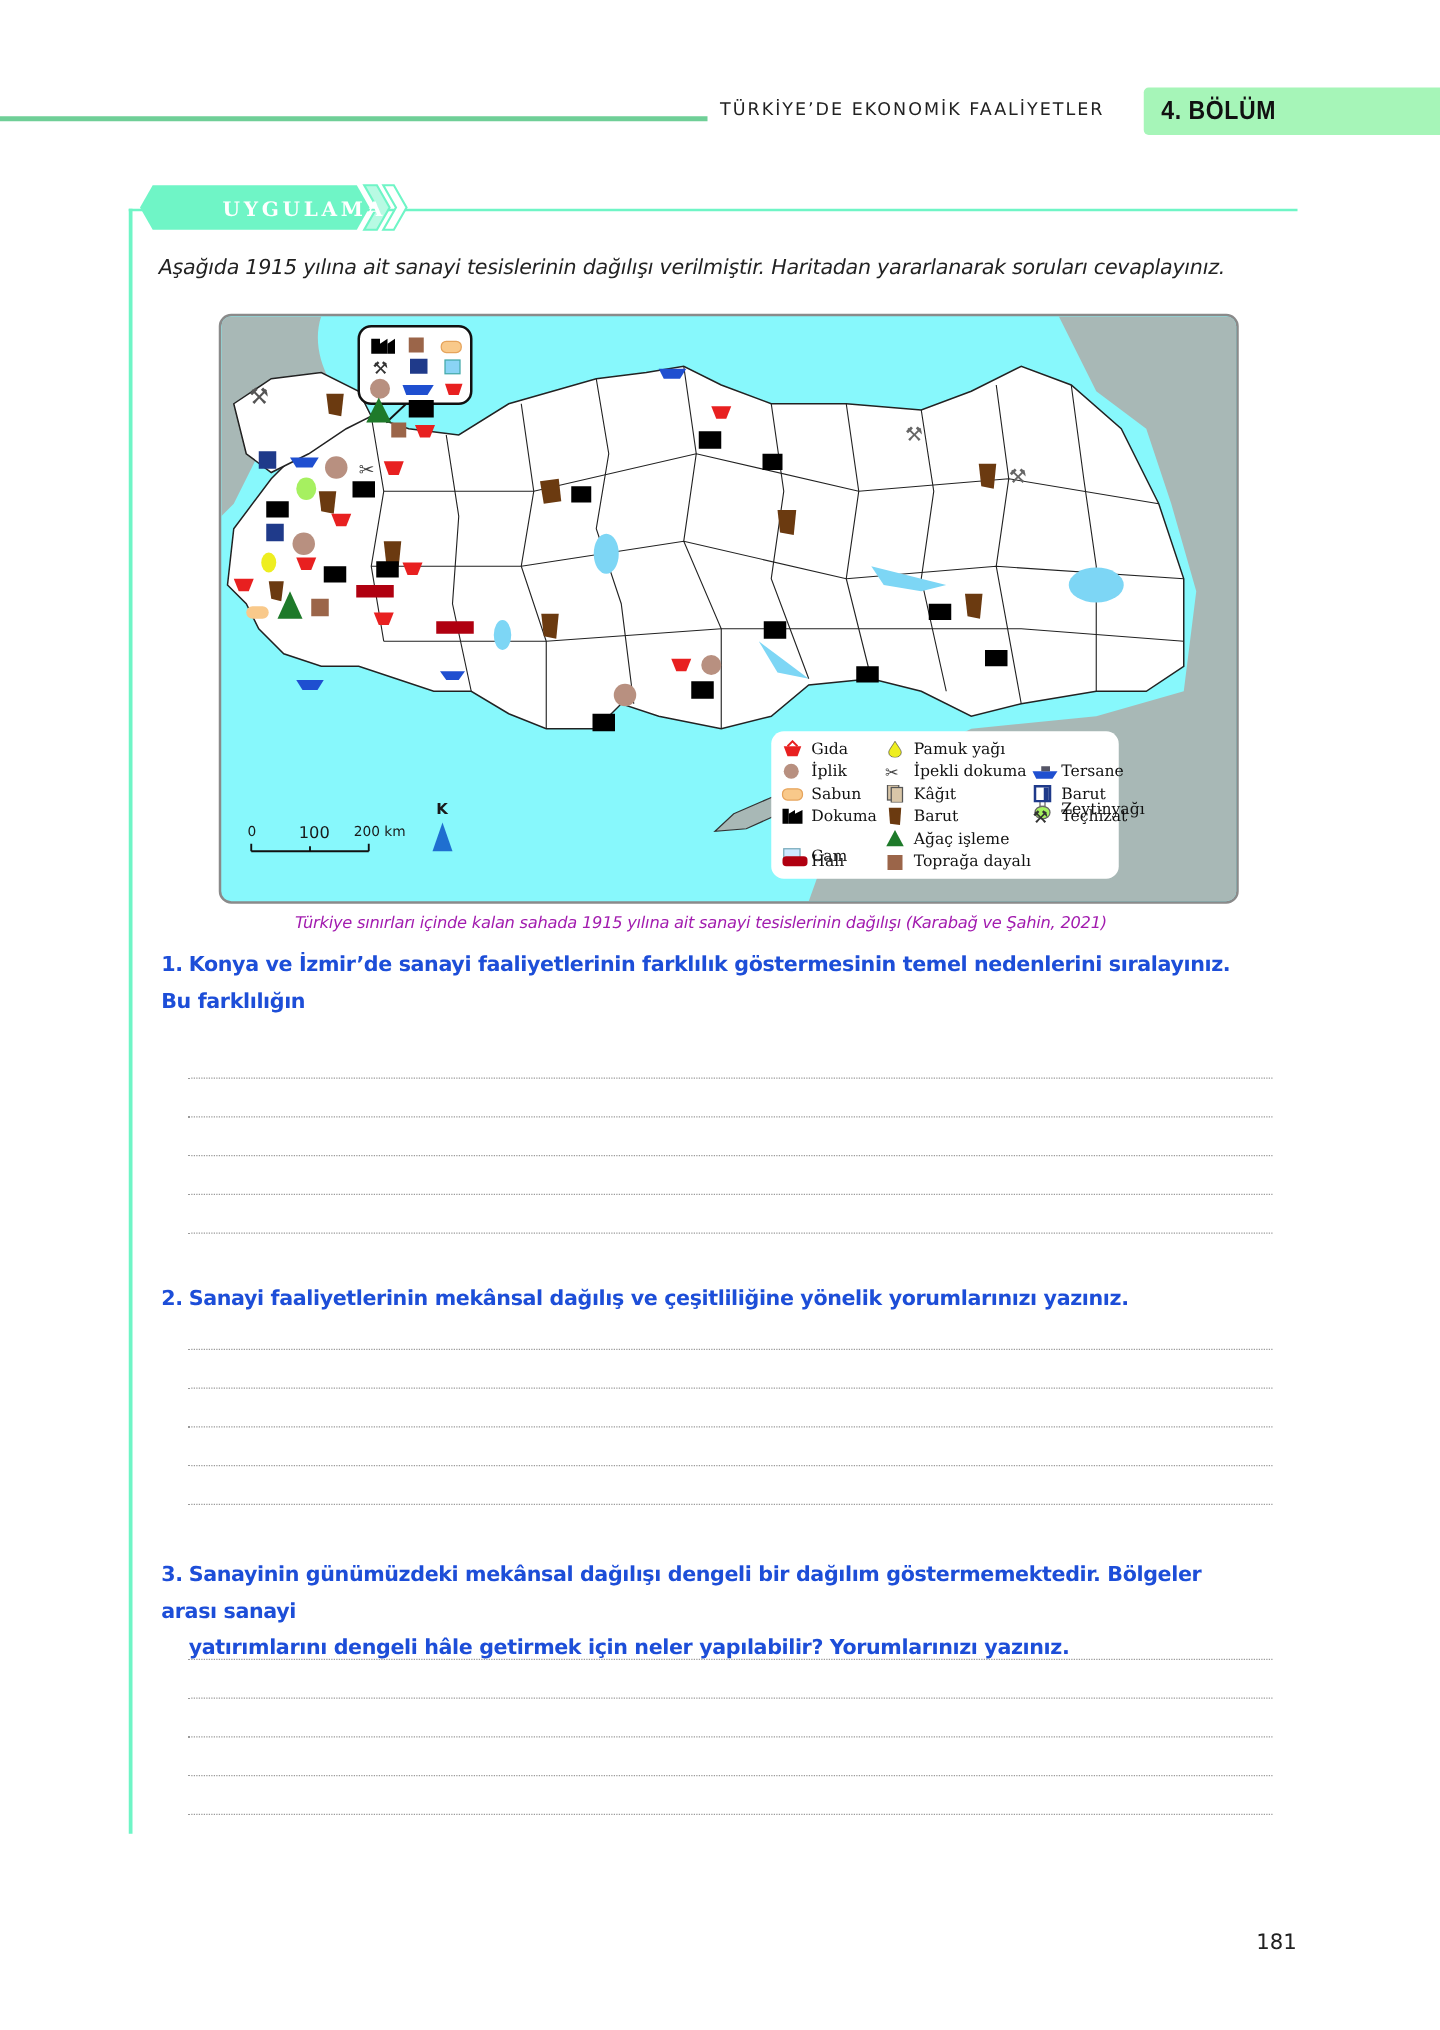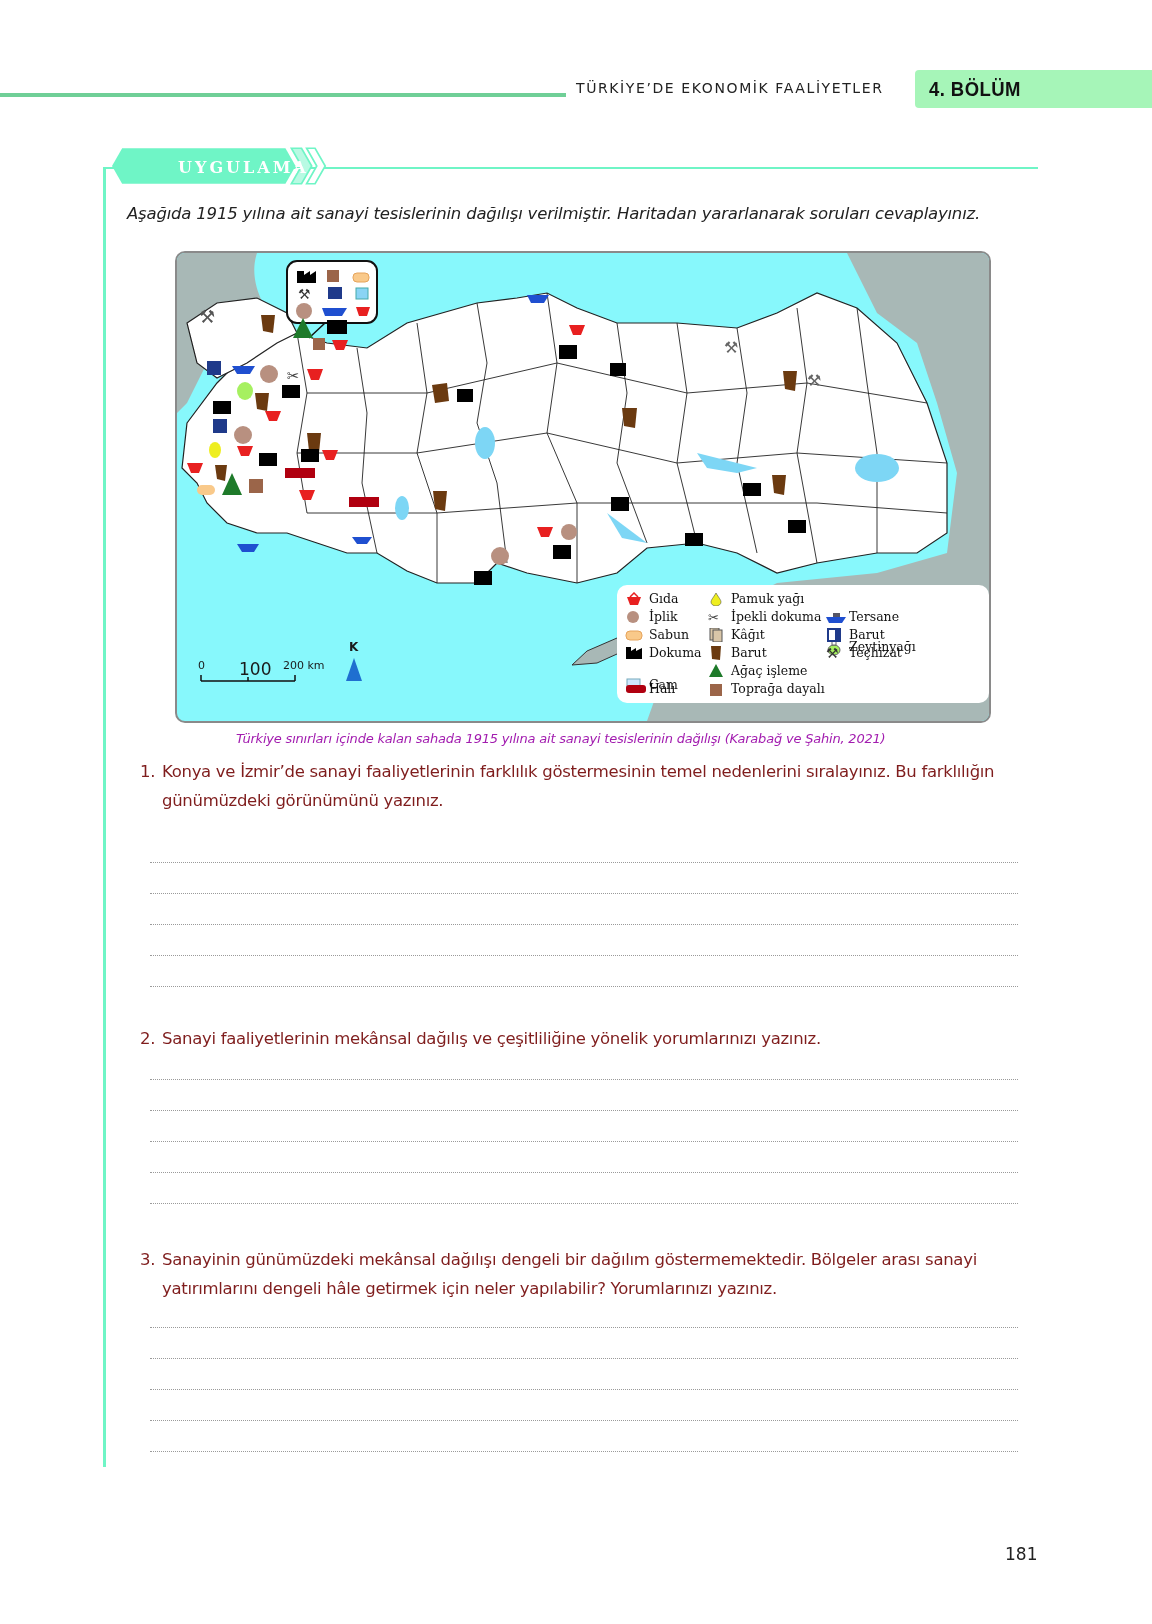--- a/index.html
+++ b/index.html
@@ -22,30 +22,30 @@
   .tag-label { position:absolute; left:178px; top:158px; font-family:"DejaVu Serif", serif; font-weight:bold;
                font-size:16px; letter-spacing:3px; color:#ffffff; }
 
   .intro { position:absolute; left:127px; top:204px; font-size:16.5px; font-style:italic; color:#222;
            font-family:"DejaVu Sans", sans-serif; letter-spacing:-0.2px; }
 
   
   .map-wrap { position:absolute; left:175px; top:251px; width:812px; height:468px;
               border:2px solid #8a8a8a; border-radius:10px; overflow:hidden; background:#87f8fc; }
   .map-svg { position:absolute; left:0; top:0; }
-  .legend { position:absolute; left:640px; top:587px; width:339px; height:118px; background:#fff;
-            border-radius:10px; font-family:"DejaVu Serif", serif; font-size:12.5px; color:#111;padding-left:33px; }
+  .legend { position:absolute; left:640px; top:587px; width:278px; height:118px; background:#fff;
+            border-radius:10px; font-family:"DejaVu Serif", serif; font-size:12.5px; color:#111; }
   .lg-item { position:absolute; display:flex; align-items:center; gap:6px; white-space:nowrap; }
   .lg-ico { width:18px; height:14px; display:inline-block; position:relative; }
 
   .caption { position:absolute; left:236px; top:731px; font-size:13px; font-style:italic; color:#a21caf;
              letter-spacing:-0.2px; }
 
   
-  .q { position:absolute; left:140px; font-size:16.5px; font-weight:normal; color:#7f1d1d;
+  .q { position:absolute; left:129px; font-size:16.5px; font-weight:bold; color:#1d4ed8;
        line-height:29px; width:880px; letter-spacing:-0.3px; }
   .q .num { display:inline-block; width:22px; }
   .q .cont { padding-left:22px; display:block; }
   .ans-line { position:absolute; left:150px; width:868px; height:0; border-top:1.5px dotted #9a9a9a; }
 
   .page-no { position:absolute; left:1005px; top:1544px; font-size:17px; color:#222; }
 </style>
 </head>
 <body>
 
@@ -399,30 +399,29 @@
         <div class="lg-item" style="left: 208px; top: 60px;">
           <span class="lg-ico"><svg width="18" height="14">
               <text x="1" y="12" font-size="14" fill="#333">⚒</text>
             </svg></span>
           <span>Teçhizat</span>
         </div>
       </div>
   </div>
 
   <div style="position:absolute;left:21px;top:406px;font-size:11px;">0</div>
-  <div style="position:absolute;left:62px;top:406px;font-size:17px;">100</div>
+  <div style="position:absolute;left:62px;top:406px;font-size:13px;">100</div>
   <div style="position:absolute;left:106px;top:406px;font-size:11px;text-align:right;">200 km</div>
   <div style="position:absolute;left:172px;top:387px;font-size:12px;font-weight:bold;">K</div>
 </div>
 
 <div class="caption">Türkiye sınırları içinde kalan sahada 1915 yılına ait sanayi tesislerinin dağılışı (Karabağ ve Şahin, 2021)</div>
 
 <div class="q" style="top:757px">
   <span class="num">1.</span><span>Konya ve İzmir’de sanayi faaliyetlerinin farklılık göstermesinin temel nedenlerini sıralayınız. Bu farklılığın</span>
-  <span class="cont">günümüzdeki görünümünü yazınız.</span>
 </div>
 <div class="ans-line" style="top:862px"></div>
 <div class="ans-line" style="top:893px"></div>
 <div class="ans-line" style="top:924px"></div>
 <div class="ans-line" style="top:955px"></div>
 <div class="ans-line" style="top:986px"></div>
 
 <div class="q" style="top:1024px">
   <span class="num">2.</span><span>Sanayi faaliyetlerinin mekânsal dağılış ve çeşitliliğine yönelik yorumlarınızı yazınız.</span>
 </div>

